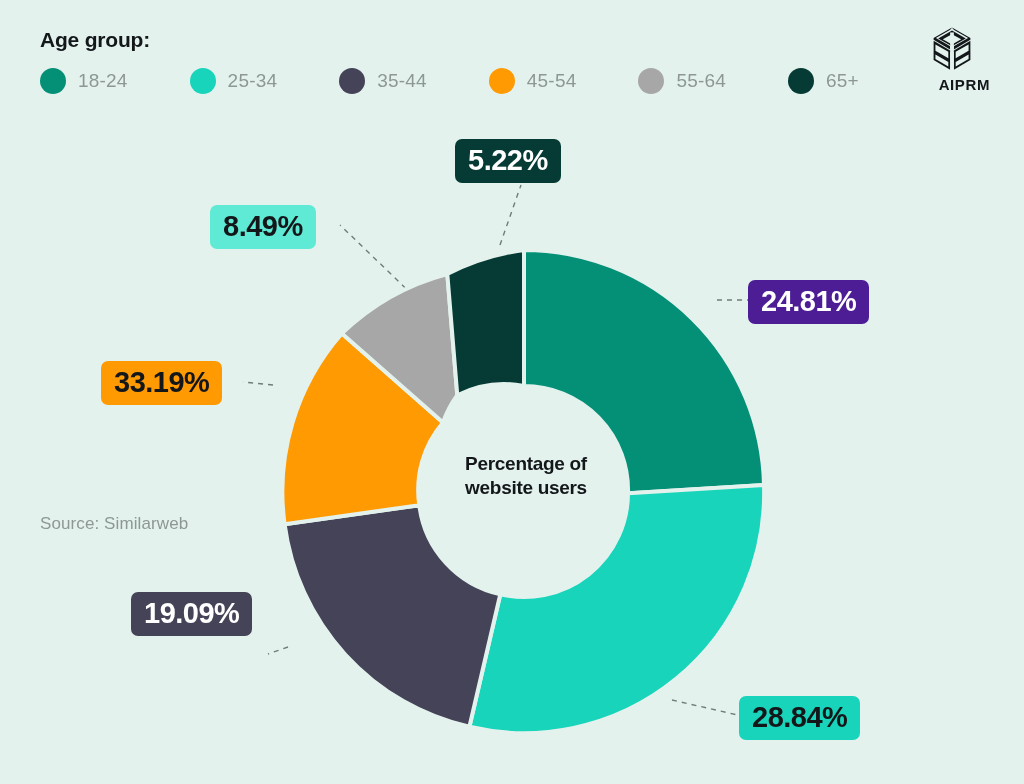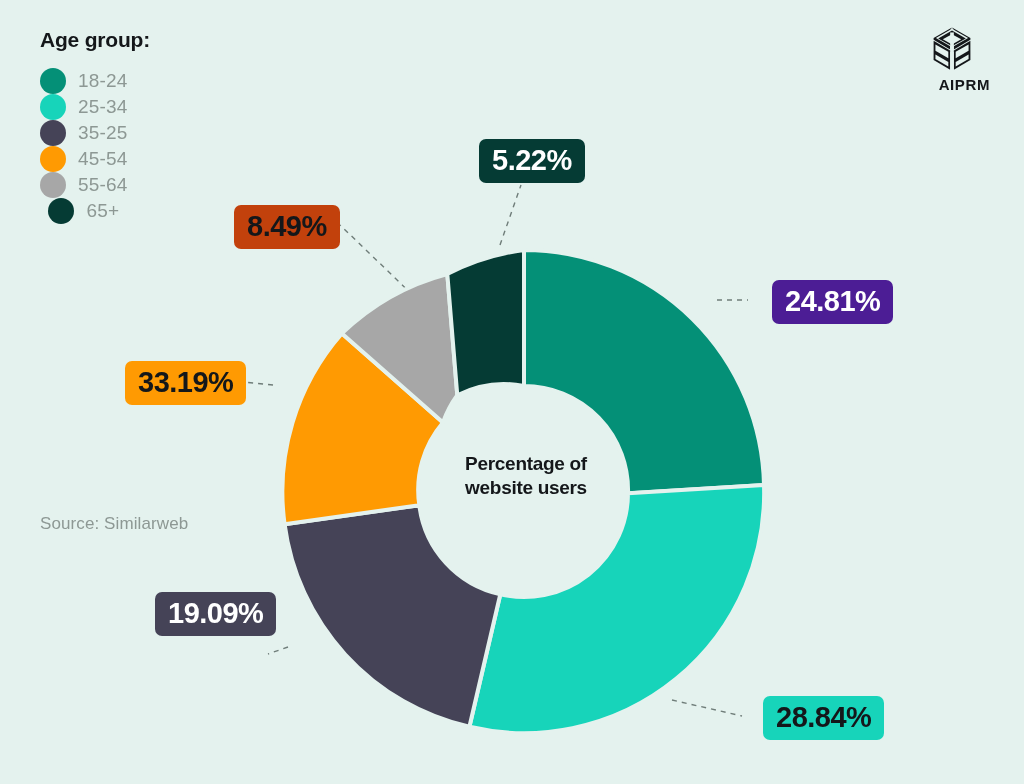--- a/index.html
+++ b/index.html
@@ -28,23 +28,22 @@
     font-size: 21px;
     font-weight: bold;
     color: #14171a;
     letter-spacing: -0.2px;
   }
   .legend-row {
     position: absolute;
     left: 40px;
     top: 68px;
     display: flex;
-    align-items: center;
-    gap: 0;
-    flex-direction: column;
+    align-items: flex-end;
+    gap: 16px;
   }
   .legend-item {
     display: flex;
     align-items: center;
     margin-right: 46px;
   }
   .legend-swatch {
     width: 26px;
     height: 26px;
     border-radius: 50%;
@@ -102,21 +101,20 @@
   
   .vlabel {
     position: absolute;
     border-radius: 7px;
     padding: 6px 13px 8px 13px;
     font-size: 29px;
     font-weight: bold;
     letter-spacing: -0.5px;
     white-space: nowrap;
     line-height: 1.05;
-    margin-left: 24px;
   }
 
   
   .source {
     position: absolute;
     left: 40px;
     bottom: 26px;
     font-size: 17px;
     color: #8d9894;
     letter-spacing: 0.1px;
@@ -133,21 +131,21 @@
     <div class="legend-item">
       <span class="legend-swatch" style="background:#049077"></span>
       <span class="legend-label">18-24</span>
     </div>
     <div class="legend-item">
       <span class="legend-swatch" style="background:#17d4ba"></span>
       <span class="legend-label">25-34</span>
     </div>
     <div class="legend-item">
       <span class="legend-swatch" style="background:#454357"></span>
-      <span class="legend-label">35-25</span>
+      <span class="legend-label">35-44</span>
     </div>
     <div class="legend-item">
       <span class="legend-swatch" style="background:#ff9a02"></span>
       <span class="legend-label">45-54</span>
     </div>
     <div class="legend-item">
       <span class="legend-swatch" style="background:#a7a7a7"></span>
       <span class="legend-label">55-64</span>
     </div>
     <div class="legend-item">
@@ -229,21 +227,21 @@
     </svg>
 
     <div class="center-text">
       <div>Percentage of</div>
       <div>website users</div>
     </div>
   </div>
 
   <div class="vlabel" style="left:455px; top:139px; background:#053b34; color:#ffffff;">5.22%</div>
 
-  <div class="vlabel" style="left:210px; top:205px; background:#c2410c; color:#14171a;">8.49%</div>
+  <div class="vlabel" style="left:210px; top:205px; background:#5eead4; color:#14171a;">8.49%</div>
 
   <div class="vlabel" style="left:101px; top:361px; background:#ff9a02; color:#14171a;">33.19%</div>
 
   <div class="vlabel" style="left:131px; top:592px; background:#454357; color:#ffffff;">19.09%</div>
 
   <div class="vlabel" style="left:748px; top:280px; background:#4c1d95; color:#ffffff;">24.81%</div>
 
   <div class="vlabel" style="left:739px; top:696px; background:#17d4ba; color:#14171a;">28.84%</div>
 
   <div class="source">Source: Similarweb</div>

